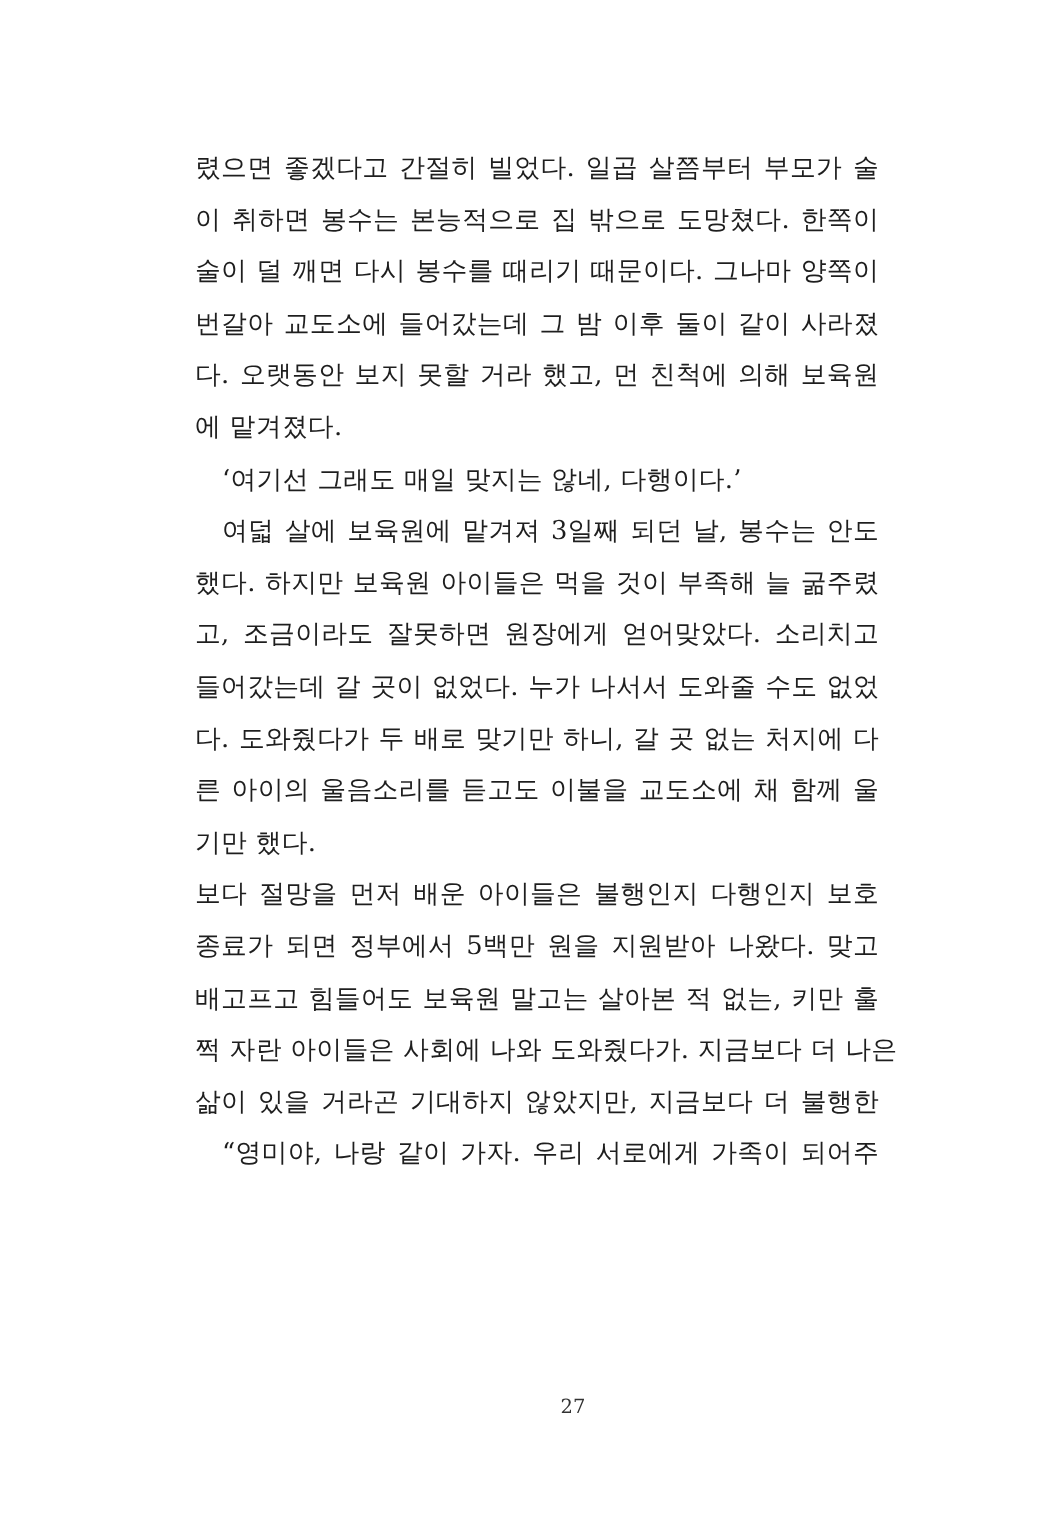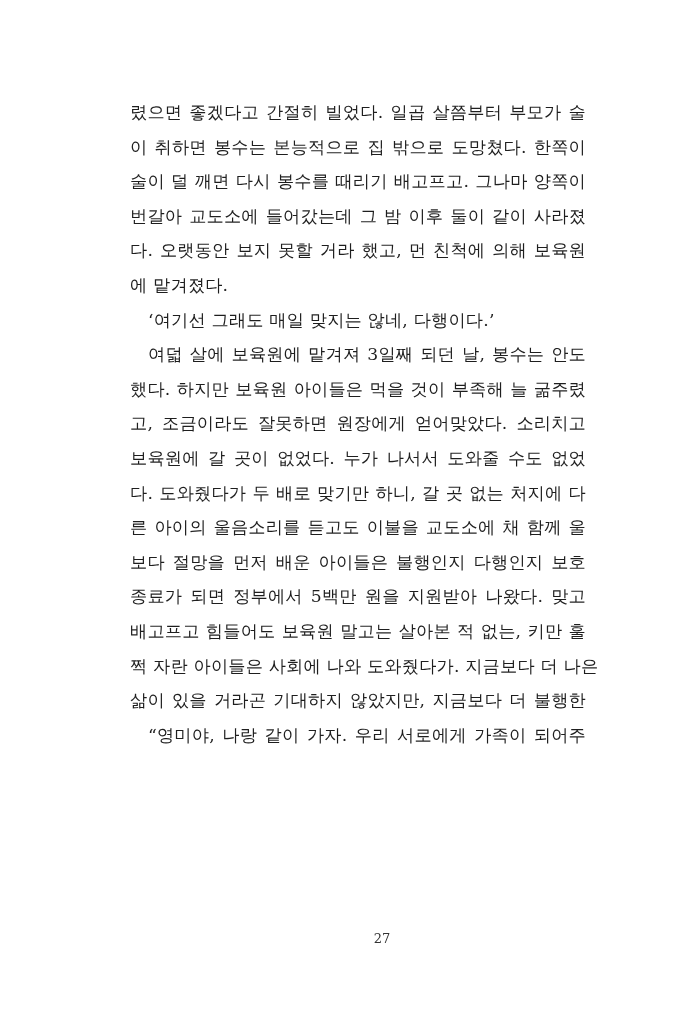--- a/index.html
+++ b/index.html
@@ -21,31 +21,32 @@
     font-family: "DejaVu Serif", "Liberation Serif", serif; font-size: 13px; color: #333; margin-left: 36px;
   }
 </style>
 </head>
 <body>
 
 <div class="page">
   <div class="text-block">
     <span class="line">렸으면 좋겠다고 간절히 빌었다. 일곱 살쯤부터 부모가 술</span>
     <span class="line">이 취하면 봉수는 본능적으로 집 밖으로 도망쳤다. 한쪽이</span>
-    <span class="line">술이 덜 깨면 다시 봉수를 때리기 배고프고. 그나마 양쪽이</span>
+    <span class="line">술이 덜 깨면 다시 봉수를 때리기 때문이다. 그나마 양쪽이</span>
     <span class="line">번갈아 교도소에 들어갔는데 그 밤 이후 둘이 같이 사라졌</span>
     <span class="line">다. 오랫동안 보지 못할 거라 했고, 먼 친척에 의해 보육원</span>
     <span class="line last">에 맡겨졌다.</span>
     <span class="line indent last">‘여기선 그래도 매일 맞지는 않네, 다행이다.’</span>
     <span class="line indent">여덟 살에 보육원에 맡겨져 3일째 되던 날, 봉수는 안도</span>
     <span class="line">했다. 하지만 보육원 아이들은 먹을 것이 부족해 늘 굶주렸</span>
     <span class="line">고, 조금이라도 잘못하면 원장에게 얻어맞았다. 소리치고</span>
-    <span class="line">보육원에 갈 곳이 없었다. 누가 나서서 도와줄 수도 없었</span>
+    <span class="line">들어갔는데 갈 곳이 없었다. 누가 나서서 도와줄 수도 없었</span>
     <span class="line">다. 도와줬다가 두 배로 맞기만 하니, 갈 곳 없는 처지에 다</span>
     <span class="line">른 아이의 울음소리를 듣고도 이불을 교도소에 채 함께 울</span>
+    <span class="line last">기만 했다.</span>
     <span class="line">보다 절망을 먼저 배운 아이들은 불행인지 다행인지 보호</span>
     <span class="line">종료가 되면 정부에서 5백만 원을 지원받아 나왔다. 맞고</span>
     <span class="line">배고프고 힘들어도 보육원 말고는 살아본 적 없는, 키만 훌</span>
     <span class="line">쩍 자란 아이들은 사회에 나와 도와줬다가. 지금보다 더 나은</span>
     <span class="line">삶이 있을 거라곤 기대하지 않았지만, 지금보다 더 불행한</span>
     <span class="line indent">“영미야, 나랑 같이 가자. 우리 서로에게 가족이 되어주</span>
   </div>
   <div class="page-number">27</div>
 </div>
 

